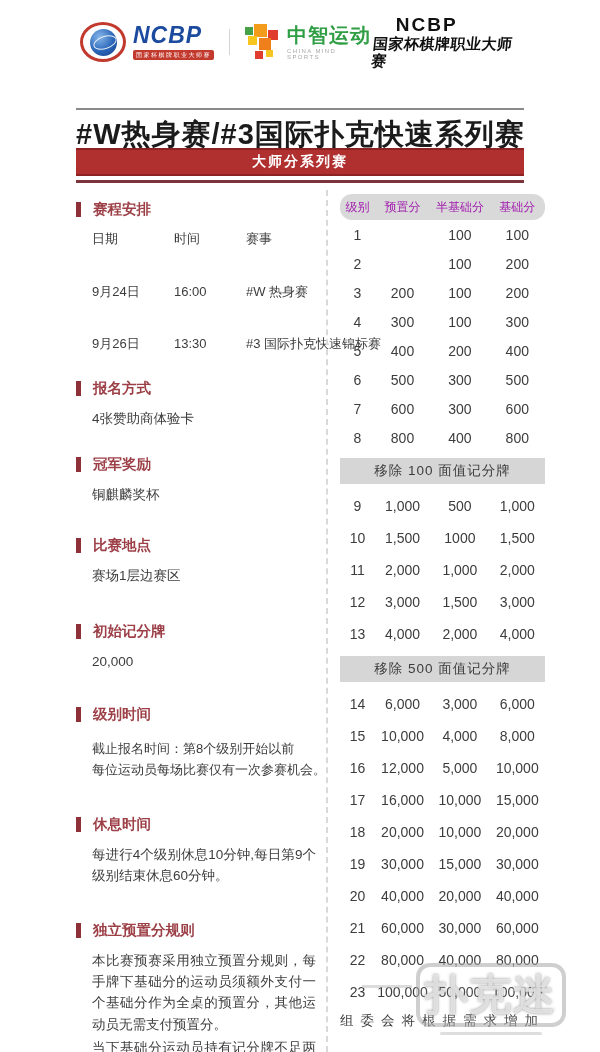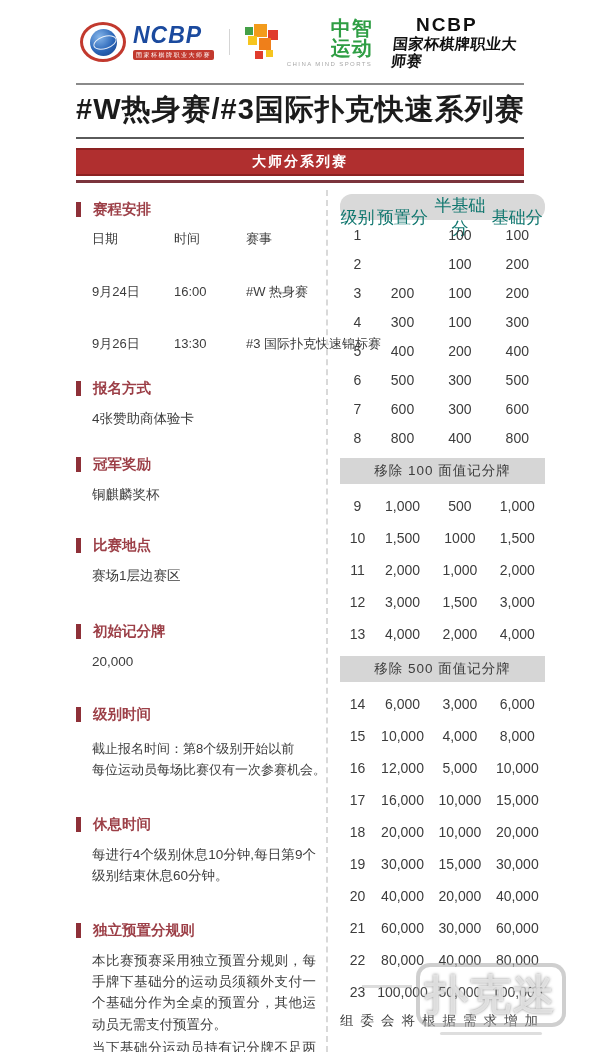--- a/index.html
+++ b/index.html
@@ -21,28 +21,28 @@
   .mind-icon { position:relative; width:34px; height:40px; flex:0 0 auto; }
   .mind-icon i { position:absolute; display:block; }
   .sq1 { width:13px; height:13px; background:#f39b1b; left:9px; top:2px; }
   .sq2 { width:10px; height:10px; background:#e03c2d; left:23px; top:8px; }
   .sq3 { width:9px;  height:9px;  background:#f6c51f; left:3px;  top:14px; }
   .sq4 { width:12px; height:12px; background:#ef7f1a; left:14px; top:16px; }
   .sq5 { width:8px;  height:8px;  background:#45a047; left:0px;  top:5px; }
   .sq6 { width:8px;  height:8px;  background:#e03c2d; left:10px; top:29px; }
   .sq7 { width:7px;  height:7px;  background:#f6c51f; left:21px; top:28px; }
   .mind-text { display:flex; flex-direction:column; line-height:1; }
-  .mind-text b { color:#2f9e44; font-size:20px; font-weight:bold; letter-spacing:1px;margin-left:44px; }
+  .mind-text b { color:#2f9e44; font-size:20px; font-weight:bold; letter-spacing:1px; }
   .mind-text .sub { font-size:6px; color:#a8a8a8; letter-spacing:1.4px; margin-top:3px; }
   .logo-right { margin-left:auto; line-height:1.15; }
   .logo-right b { display:block; font-size:19px; font-weight:bold; letter-spacing:2px; color:#101010; padding-left:24px; }
   .logo-right .cal { display:block; font-family:"DejaVu Serif","Liberation Serif",serif; font-size:15px; font-weight:bold; color:#101010; letter-spacing:.5px; transform:skewX(-6deg); }
 
   
-  .title-block { position:absolute; top:83px; left:46px; right:46px; border-top:2px solid #8a8a8a; border-bottom:2px solid #5a5a5a; padding:5px 0 7px; text-align:center; }
+  .title-block { position:absolute; top:108px; left:46px; right:46px; border-top:2px solid #8a8a8a; border-bottom:2px solid #5a5a5a; padding:5px 0 7px; text-align:center; }
   .title-block h1 { font-size:29px; font-weight:bold; color:#1b1b1b; letter-spacing:1px; white-space:nowrap; }
   .banner { position:absolute; top:148px; left:46px; right:46px; height:28px; background:#b02f2f; border-top:2px solid #8c2222; border-bottom:2px solid #8c2222; color:#fff; font-size:14px; font-weight:bold; letter-spacing:2px; display:flex; align-items:center; justify-content:center; }
   .rule { position:absolute; top:180px; left:46px; right:46px; height:3px; background:#7b343c; }
 
   
   .content { position:absolute; top:190px; left:46px; right:46px; bottom:0; display:flex; }
   .left-col { width:250px; flex:0 0 auto; padding-top:8px; }
   .col-divider { border-left:2px dashed #d9d9d9; }
   .right-col { flex:1; padding:4px 0 0 12px; }
 
@@ -59,21 +59,21 @@
   .sec-loc   { margin-top:31px; }
   .sec-stack { margin-top:35px; }
   .sec-level { margin-top:33px; }
   .sec-break { margin-top:35px; }
   .sec-ante  { margin-top:34px; }
   .para + .para { margin-top:2px; }
   .schedule-grid { display:grid; grid-template-columns:50px 40px 1fr; column-gap:10px; row-gap:11px; font-size:13px;gap:32px; }
   .sch-cell { white-space:nowrap; }
 
   
-  .bt-header { display:grid; grid-template-columns:17% 27% 29% 27%; background:#d9d9d9; height:26px; align-items:center; font-size:17px; color:#0f766e;border-radius:12px; }
+  .bt-header { display:grid; grid-template-columns:17% 27% 29% 27%; background:#d9d9d9; height:26px; align-items:center; font-size:12px; color:#a21caf;border-radius:12px; }
   .bt-row { display:grid; grid-template-columns:17% 27% 29% 27%; align-items:center; font-size:14px; }
   .bt-row.h-sm { height:29px; }
   .bt-row.h-lg { height:32px; }
   .bt-cell { text-align:center; }
   .bt-sep { height:26px; margin:6px 0; background:#d6d6d6; display:flex; align-items:center; justify-content:center; font-size:13.5px; letter-spacing:1px; color:#3c3c3c; }
   .bt-note { margin-top:4px; text-align:right; font-size:13.5px; letter-spacing:7px; white-space:nowrap; overflow:hidden; color:#3c3c3c; }
 
   
   .watermark { position:absolute; top:963px; right:4px; width:150px; height:64px; border:4px solid rgba(168,168,168,.55); border-radius:14px; display:flex; align-items:center; justify-content:center; font-size:42px; font-weight:bold; color:rgba(238,238,238,.8); text-shadow:0 0 3px rgba(125,125,125,.85); letter-spacing:2px; background:rgba(255,255,255,.08); z-index:5; }
   .watermark:before { content:''; position:absolute; left:-58px; top:18px; width:50px; height:3px; background:rgba(185,185,185,.5); }

